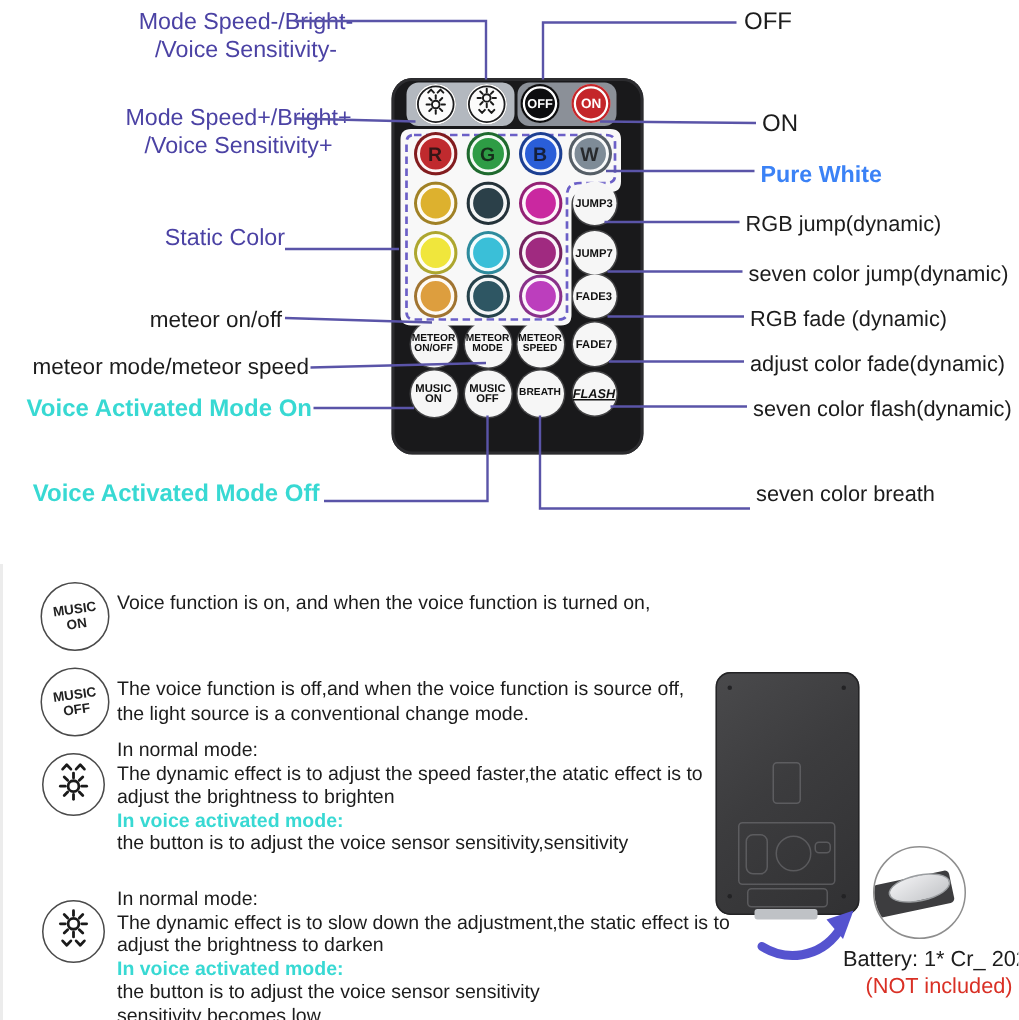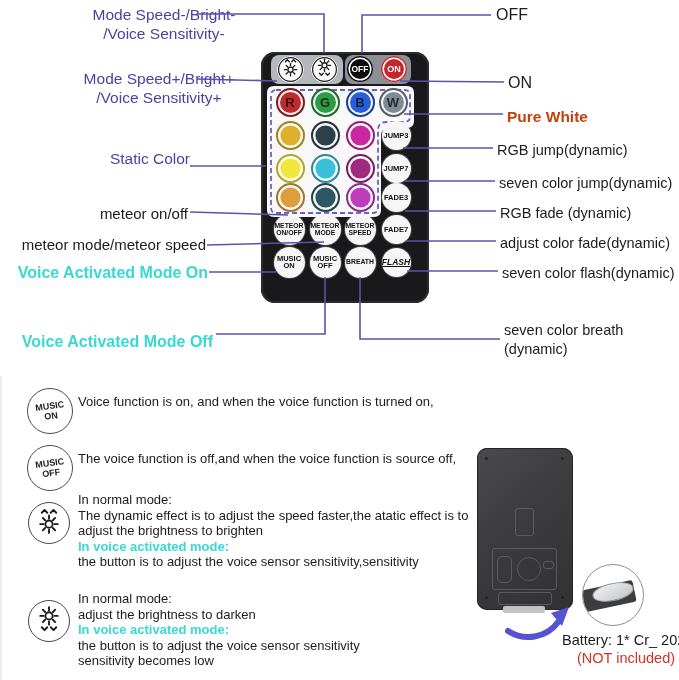--- a/index.html
+++ b/index.html
@@ -2,21 +2,21 @@
 <html><head>
 <meta charset="utf-8">
 <style>
   html,body{margin:0;padding:0;background:#ffffff;}
   #stage{position:relative;width:679px;height:680px;background:#ffffff;overflow:hidden;
          font-family:"Liberation Sans", sans-serif;color:#1c1c1c;}
   .abs{position:absolute;}
   .lbl{font-size:14.5px;line-height:19px;white-space:nowrap;}
   .purple{color:#4b42a4;font-size:15.5px;}
   .cyanlbl{color:#38d9d3;font-weight:bold;font-size:16px;}
-  .redlbl{color:#c2410c;}
+  .redlbl{color:#3b82f6;}
   .center{text-align:center;}
   .right{text-align:right;}
 
   
   #remote{position:absolute;left:261px;top:52px;width:168px;height:251px;background:#19191b;
           border-radius:14px;box-shadow:inset 0 0 0 2px #2c2c2f;}
   .panel{position:absolute;border-radius:8px;}
   .btn{position:absolute;border-radius:50%;display:flex;flex-direction:column;align-items:center;
        justify-content:center;text-align:center;}
   .btn-sun{width:27px;height:27px;background:#fbfbfb;box-shadow:inset 0 0 0 1px #fff,inset 0 0 0 2.2px #1d1d1f;}
@@ -72,33 +72,32 @@
     <div>/Voice Sensitivity-</div>
   </div>
   <div class="abs lbl purple center" style="left:35px;top:69px;width:248px">
     <div>Mode Speed+/Bright+</div>
     <div>/Voice Sensitivity+</div>
   </div>
   <div class="abs lbl purple right" style="left:60px;top:149px;width:130px">Static Color</div>
   <div class="abs lbl right" style="left:58px;top:204px;width:130px;font-size:15px">meteor on/off</div>
   <div class="abs lbl right" style="left:20px;top:235px;width:186px;font-size:15px">meteor mode/meteor speed</div>
   <div class="abs lbl cyanlbl right" style="left:8px;top:263px;width:200px">Voice Activated Mode On</div>
-  <div class="abs lbl cyanlbl right" style="left:13px;top:332px;width:200px">Voice Activated Mode Off</div>
+  <div class="abs lbl cyanlbl right" style="left:13px;top:320px;width:200px">Voice Activated Mode Off</div>
 
   <div class="abs lbl" style="left:496px;top:5px;font-size:16px">OFF</div>
   <div class="abs lbl" style="left:508px;top:73px;font-size:16px">ON</div>
   <div class="abs lbl redlbl" style="left:507px;top:107px;font-size:15.5px;font-weight:bold">Pure White</div>
   <div class="abs lbl" style="left:497px;top:141px">RGB jump(dynamic)</div>
   <div class="abs lbl" style="left:499px;top:174px">seven color jump(dynamic)</div>
   <div class="abs lbl" style="left:500px;top:204px">RGB fade (dynamic)</div>
   <div class="abs lbl" style="left:500px;top:234px">adjust color fade(dynamic)</div>
   <div class="abs lbl" style="left:502px;top:264px">seven color flash(dynamic)</div>
   <div class="abs lbl" style="left:504px;top:321px">
     <div>seven color breath</div>
-    <div>(dynamic)</div>
   </div>
 
   <div id="remote">
     <div class="panel" style="left:10px;top:3px;width:72px;height:29px;background:#b3b8bf"></div>
     <div class="panel" style="left:84px;top:3px;width:66px;height:29px;background:#8b9098"></div>
 
     <svg class="overlay" width="168" height="251" viewBox="0 0 168 251">
       <path d="M13,34 H146 Q153,34 153,41 V69 Q153,76 146,76 H128 Q120,76 120,84 V158 Q120,165 113,165 H13 Q6,165 6,158 V41 Q6,34 13,34 Z" fill="#f8f8f8"></path>
       <path d="M15,38 H143 Q149,38 149,43 V65 Q149,70 143,70 H126 Q117,70 117,78 V156 Q117,161 112,161 H15 Q10,161 10,156 V43 Q10,38 15,38 Z" fill="none" stroke="#6b5fc7" stroke-width="1.8" stroke-dasharray="5,3"></path>
     </svg>
@@ -237,20 +236,21 @@
   </div>
 
   <div class="circ-icon" style="left:27px;top:445px;width:46px;height:46px">
     <div class="music-ic">
         <div>MUSIC</div>
         <div>OFF</div>
       </div>
   </div>
   <div class="exp-text" style="left:78px;top:451px">
     <div>The voice function is off,and when the voice function is source off,</div>
+    <div>the light source is a conventional change mode.</div>
   </div>
 
   <div class="circ-icon" style="left:28px;top:502px;width:42px;height:42px">
     <span><svg viewBox="0 0 24 24" width="30" height="30" fill="none" stroke="#1a1a1a" stroke-width="1.5" stroke-linecap="round" stroke-linejoin="round">
           <circle cx="12" cy="14.5" r="2.9"></circle>
           <line x1="16.40" y1="14.50" x2="19.00" y2="14.50"></line>
           <line x1="15.11" y1="17.61" x2="16.95" y2="19.45"></line>
           <line x1="12.00" y1="18.90" x2="12.00" y2="21.50"></line>
           <line x1="8.89" y1="17.61" x2="7.05" y2="19.45"></line>
           <line x1="7.60" y1="14.50" x2="5.00" y2="14.50"></line>
@@ -279,20 +279,21 @@
           <line x1="7.60" y1="9.50" x2="5.00" y2="9.50"></line>
           <line x1="8.89" y1="6.39" x2="7.05" y2="4.55"></line>
           <line x1="12.00" y1="5.10" x2="12.00" y2="2.50"></line>
           <line x1="15.11" y1="6.39" x2="16.95" y2="4.55"></line>
           <path d="M6.2,18.6 L8.4,20.9 L10.6,18.6"></path>
           <path d="M13.4,18.6 L15.6,20.9 L17.8,18.6"></path>
         </svg></span>
   </div>
   <div class="exp-text tight" style="left:78px;top:591px">
     <div>In normal mode:</div>
+    <div>The dynamic effect is to slow down the adjustment,the static effect is to</div>
     <div>adjust the brightness to darken</div>
     <div class="cy">In voice activated mode:</div>
     <div>the button is to adjust the voice sensor sensitivity</div>
     <div>sensitivity becomes low</div>
   </div>
 
   <div id="backremote">
     <div class="screw" style="left:8px;top:9px"></div>
     <div class="screw" style="left:84px;top:9px"></div>
     <div class="screw" style="left:8px;top:148px"></div>

